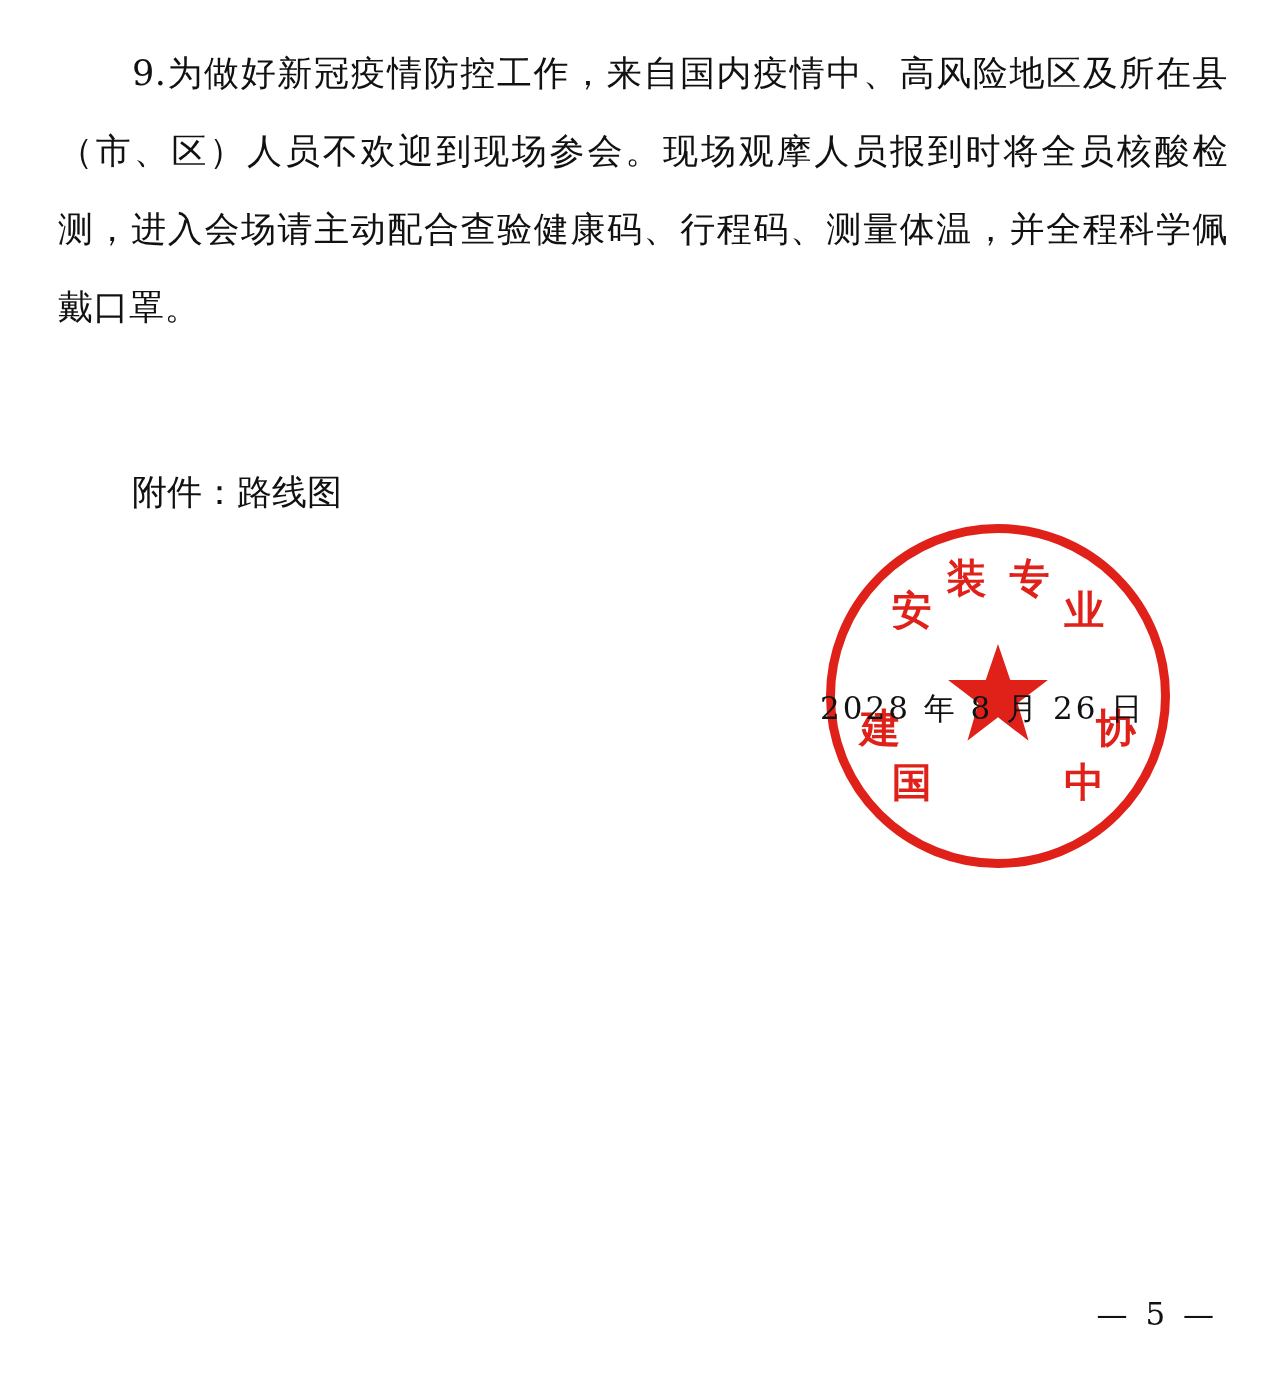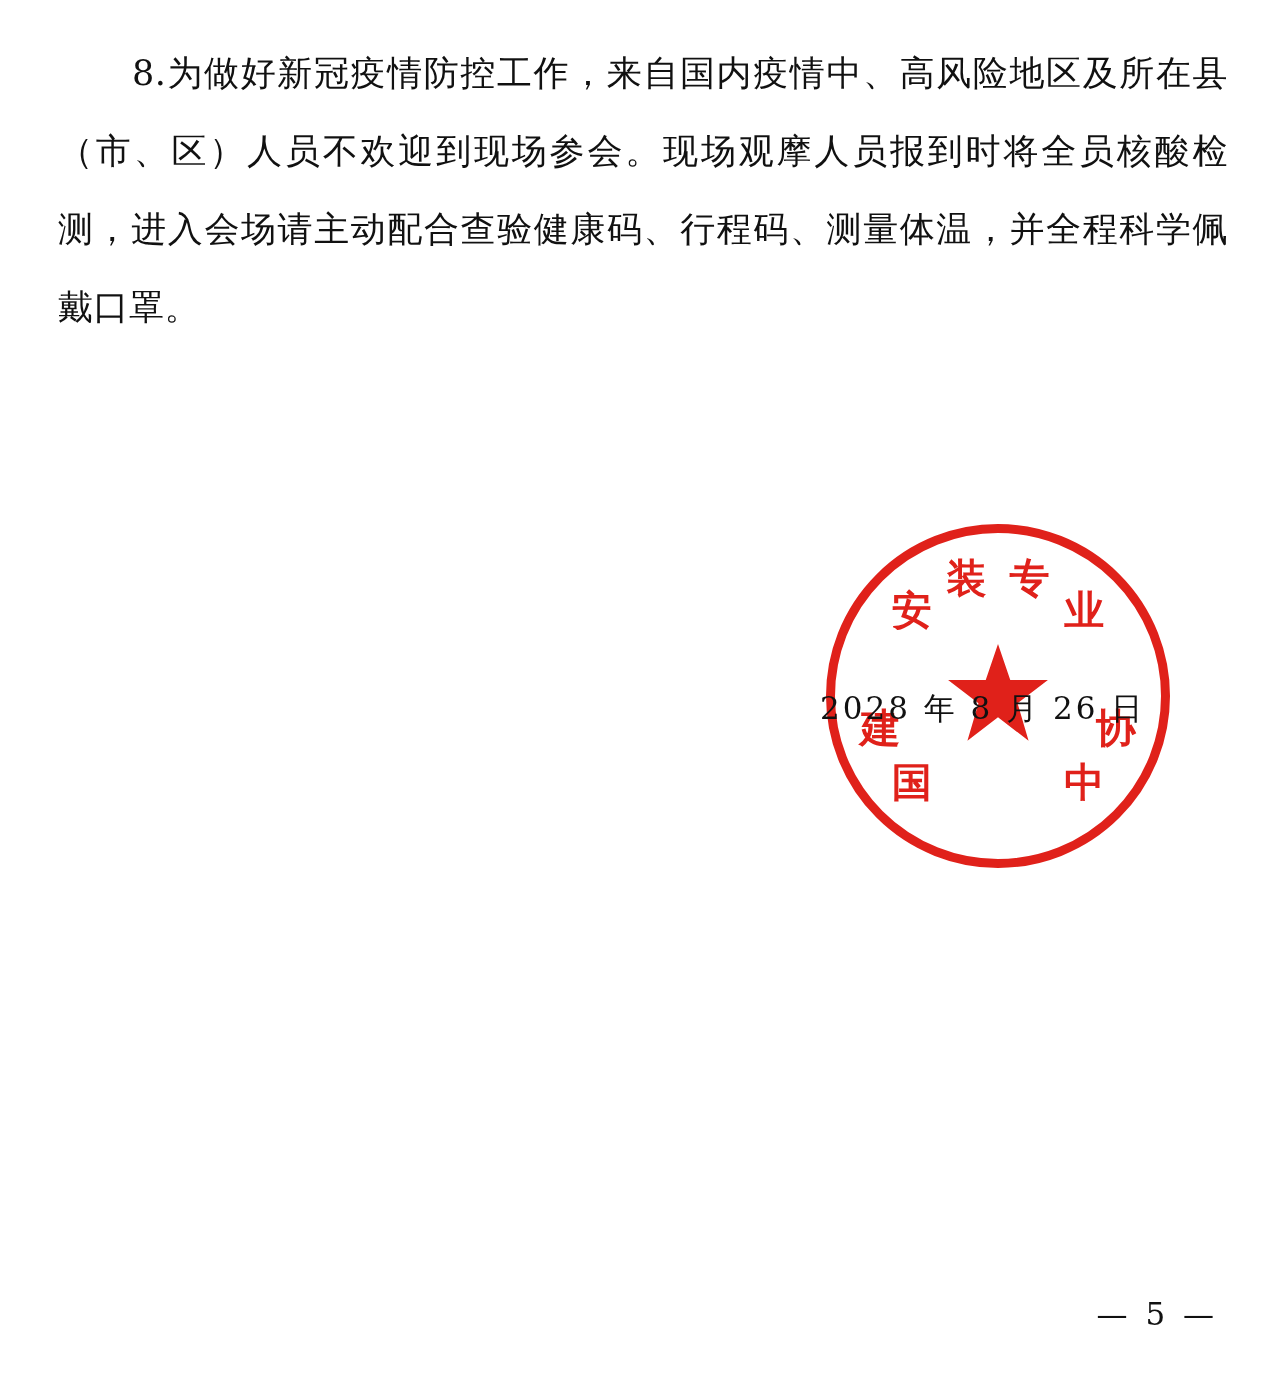--- a/index.html
+++ b/index.html
@@ -109,22 +109,23 @@
     font-size: 31px;
     letter-spacing: 4px;
     color: #111111;
   }
 </style>
 </head>
 <body>
 
 <div class="page">
 
-  <div class="body-text">8.为做好新冠疫情防控工作，来自国内疫情中、高风险地区及所在县（市、区）人员不欢迎到现场参会。现场观摩人员报到时将全员核酸检测，进入会场请主动配合查验健康码、行程码、测量体温，并全程科学佩戴口罩。</div>
+  <div class="body-text">9.为做好新冠疫情防控工作，来自国内疫情中、高风险地区及所在县（市、区）人员不欢迎到现场参会。现场观摩人员报到时将全员核酸检测，进入会场请主动配合查验健康码、行程码、测量体温，并全程科学佩戴口罩。</div>
 
+  <div class="attachment-line">附件：路线图</div>
 
   <div class="seal">
     <div class="seal-ring"></div>
     <div class="seal-star"></div>
 
     <div class="seal-char" style="transform: rotate(-45deg) translate(0,-122px) rotate(45deg);">安</div>
     <div class="seal-char" style="transform: rotate(-15deg) translate(0,-122px) rotate(15deg);">装</div>
     <div class="seal-char" style="transform: rotate(15deg) translate(0,-122px) rotate(-15deg);">专</div>
     <div class="seal-char" style="transform: rotate(45deg) translate(0,-122px) rotate(-45deg);">业</div>
     <div class="seal-char" style="transform: rotate(135deg) translate(0,-122px) rotate(-135deg);">中</div>

